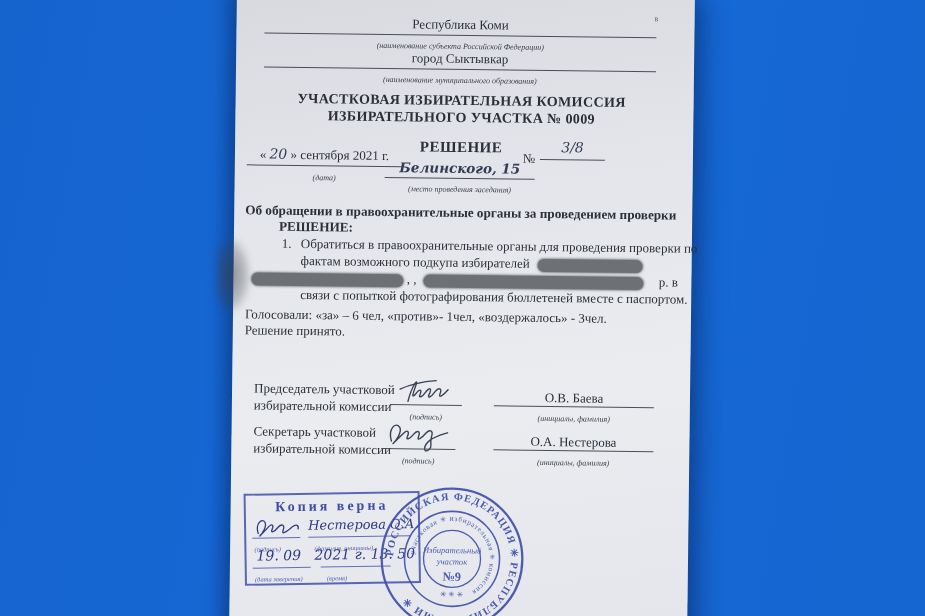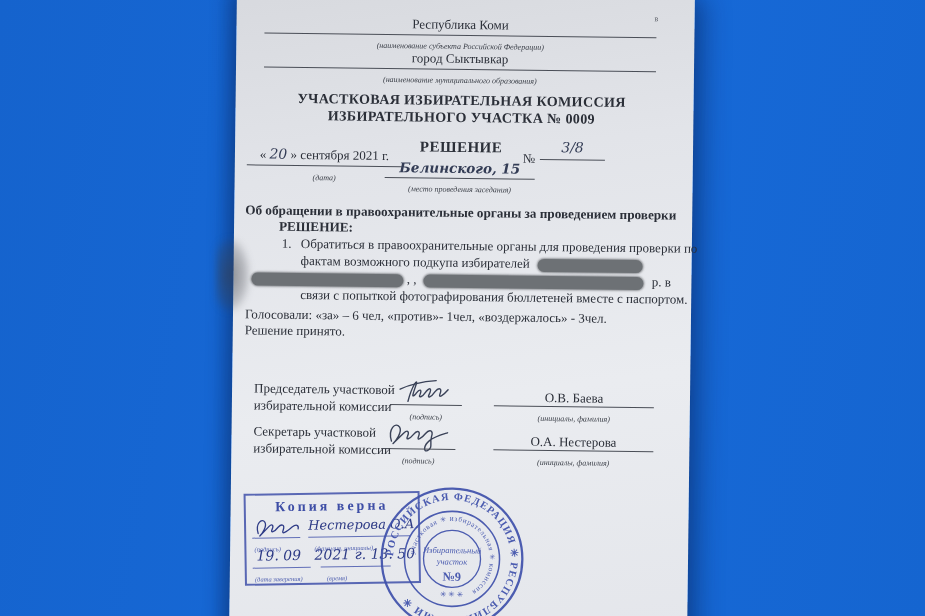--- a/index.html
+++ b/index.html
@@ -82,21 +82,21 @@
     <div class="abs" style="left:48px; top:249px;">1.</div>
     <div class="abs" style="left:67px; top:249px;">Обратиться в правоохранительные органы для проведения проверки по</div>
     <div class="abs" style="left:67px; top:266px;">
       <span>фактам возможного подкупа избирателей</span>
       <span class="redact" style="width:105px; margin-left:5px;"></span>
     </div>
     <div class="abs" style="left:18px; top:283px;">
       <span class="redact" style="width:152px;"></span>
       <span>, ,</span>
       <span class="redact" style="width:220px; margin-left:4px;"></span>
-      <span style="margin-left:5px;">р. в</span>
+      <span style="margin-left:12px;">р. в</span>
     </div>
     <div class="abs" style="left:67px; top:300px;">связи с попыткой фотографирования бюллетеней вместе с паспортом.</div>
 
     <div class="abs" style="left:12px; top:320px;">Голосовали: «за» – 6 чел, «против»- 1чел, «воздержалось» - 3чел.</div>
     <div class="abs" style="left:12px; top:336px;">Решение принято.</div>
 
     <div class="abs" style="left:22px; top:394px;">Председатель участковой</div>
     <div class="abs" style="left:22px; top:411px;">избирательной комиссии</div>
     <svg class="abs sig-svg" style="left:162px; top:388px;" width="64" height="30" viewBox="0 0 64 30">
       <path d="M14,26 C18,10 24,2 22,9 C20,16 16,25 22,18 C26,13 28,14 26,19 C24,23 28,22 32,16 C36,11 38,13 35,19 C33,23 37,22 41,16 C45,11 48,13 46,18 C44,23 49,20 54,14"></path>

